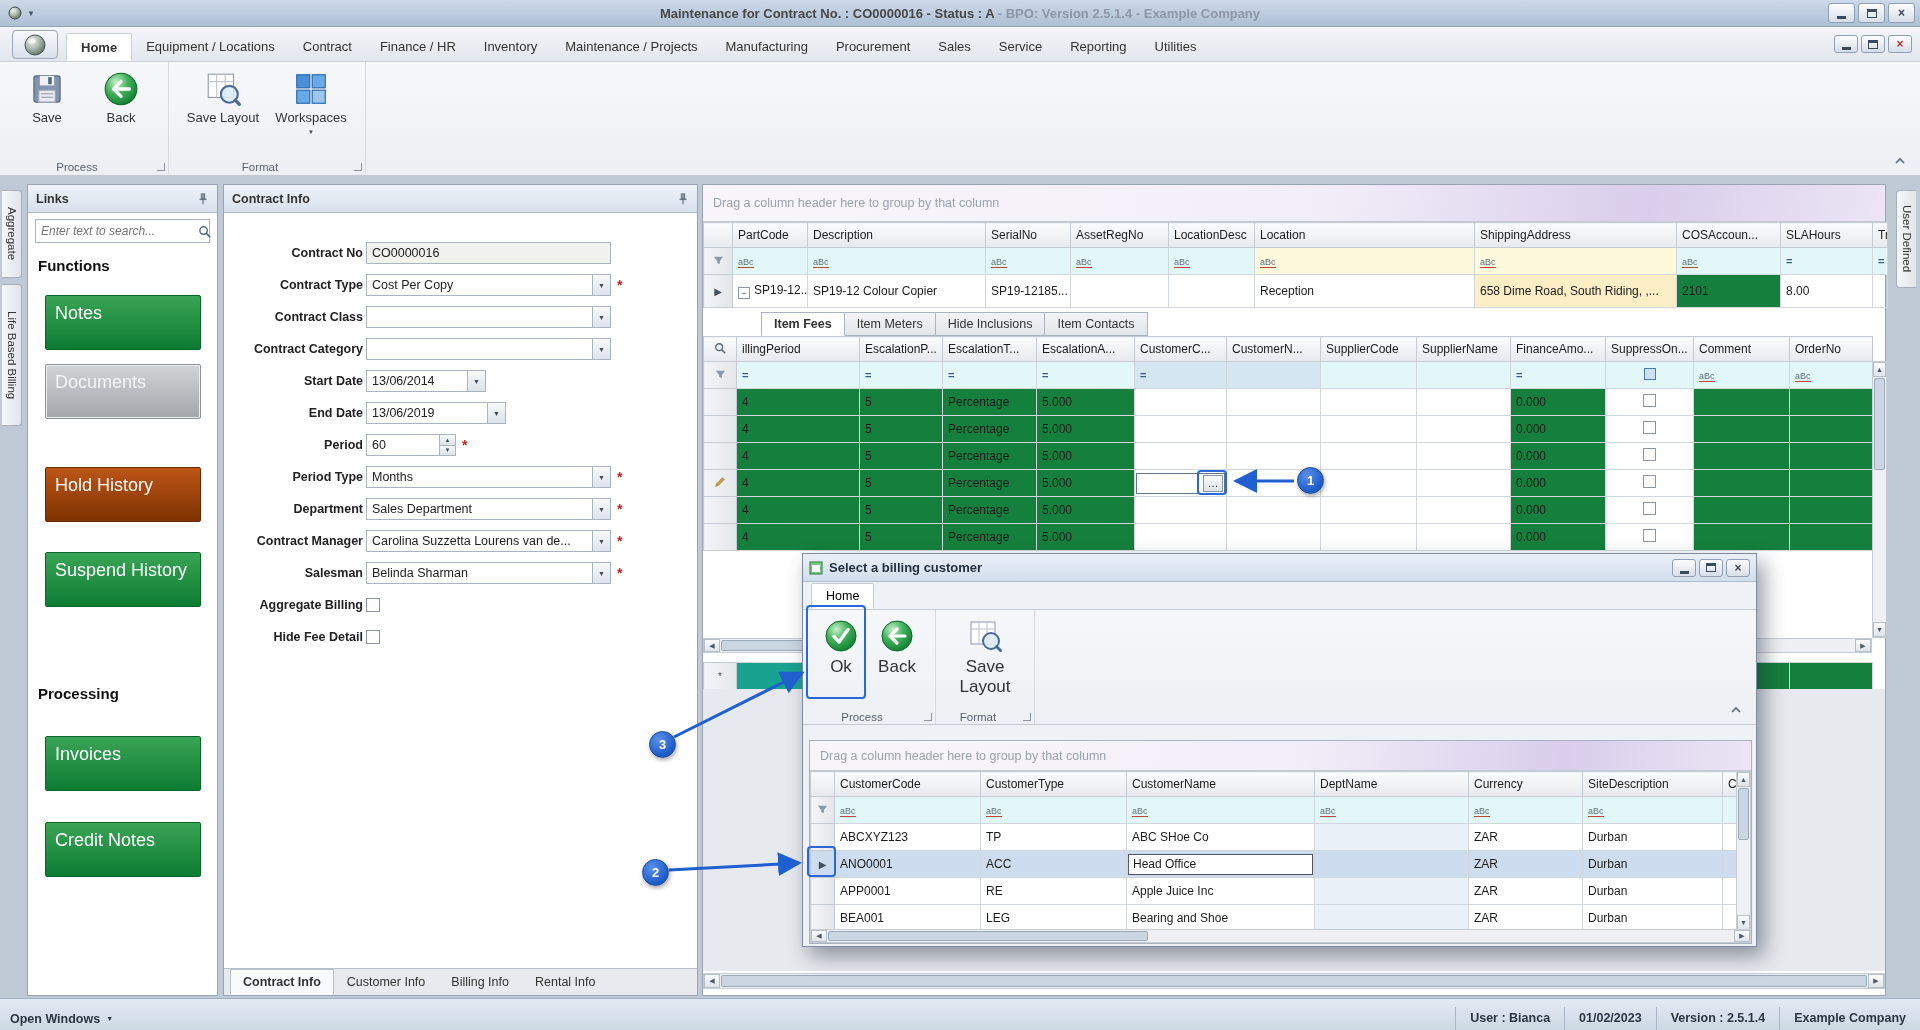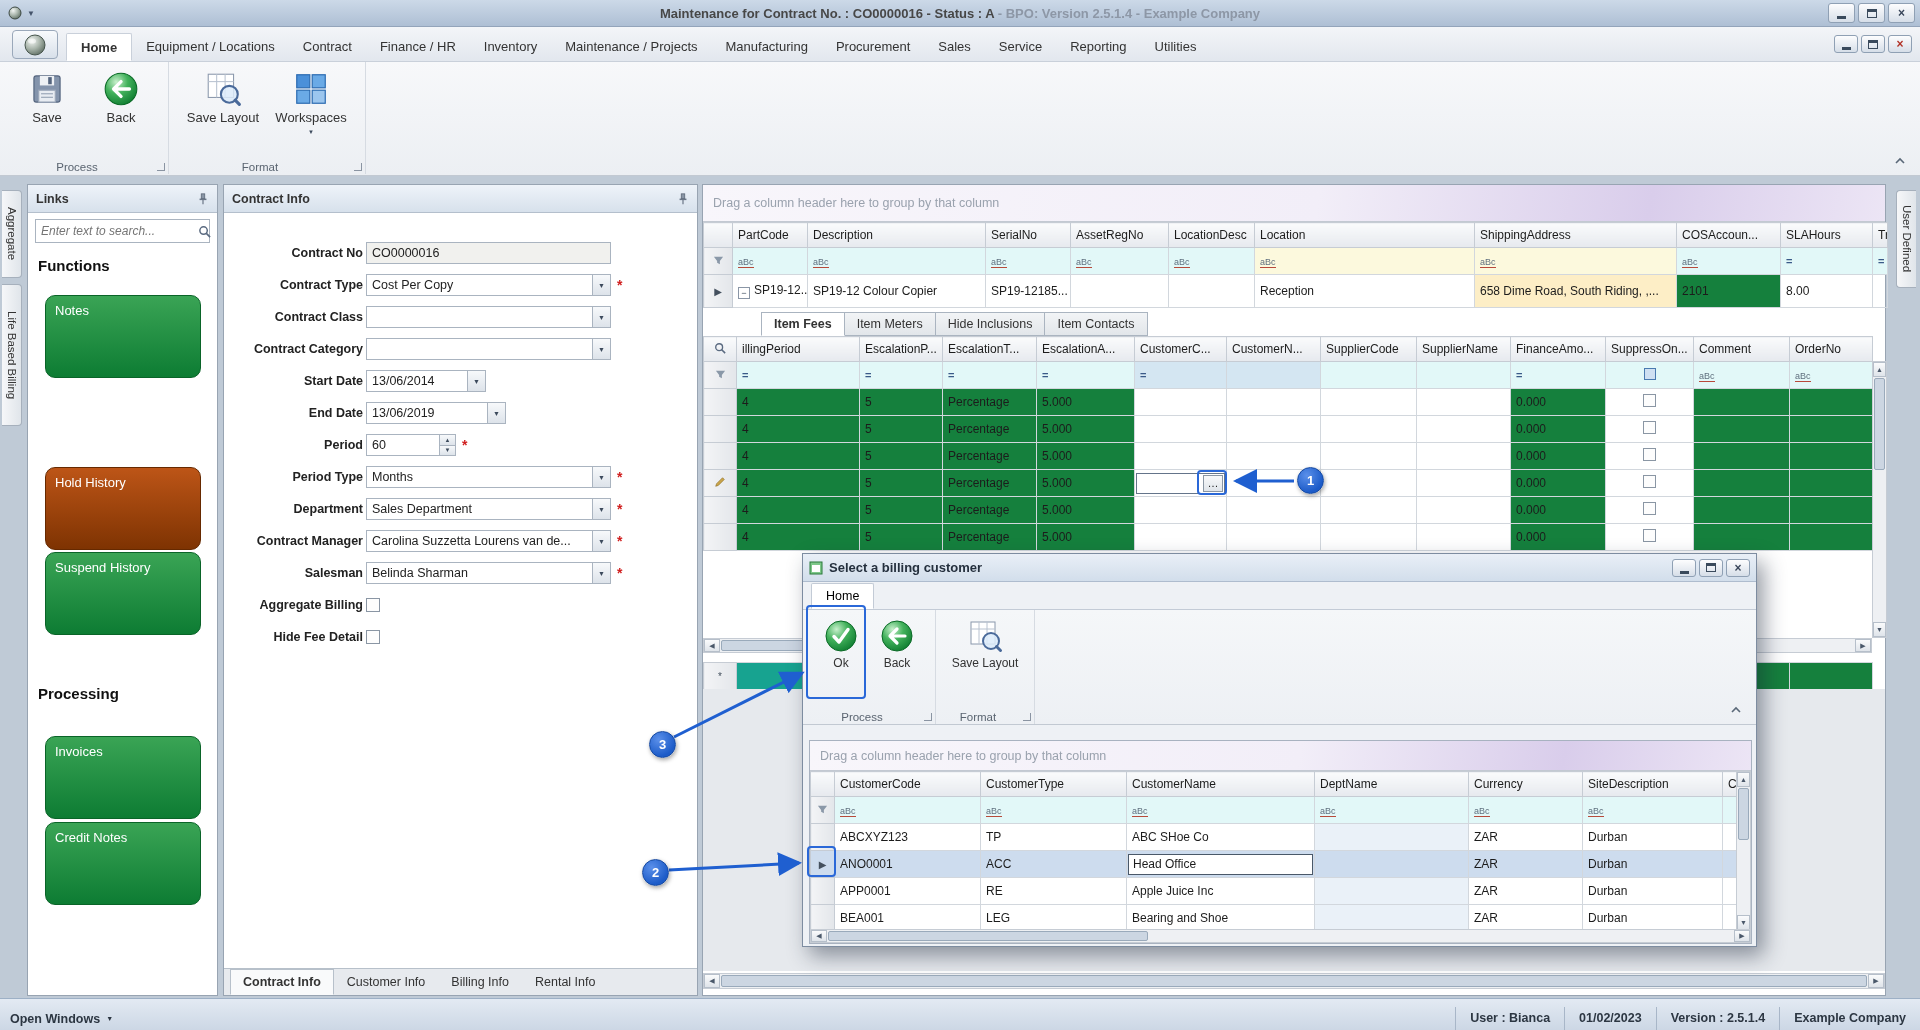--- a/index.html
+++ b/index.html
@@ -45,21 +45,21 @@
 
 
 .vtab{position:absolute;width:20px;background:linear-gradient(90deg,#f6f7f9,#e0e5ea);border:1px solid #a6b0bc;color:#333;font-size:11.5px;writing-mode:vertical-rl;display:flex;align-items:center;justify-content:center;padding:8px 0;cursor:default}
 .vtab.left{border-left:none;border-radius:0 4px 4px 0}
 .vtab.right{border-right:none;border-radius:4px 0 0 4px}
 
 
 .search-row{margin:6px 7px;height:24px;border:1px solid #aab4c0;background:#fff;display:flex;align-items:center;padding:0 5px}
 .search-input{flex:1;border:none;outline:none;font-size:12px;font-style:italic;color:#8a94a0;font-family:"Liberation Sans",sans-serif}
 .sect-head{font-size:15px;font-weight:bold;color:#111;margin:14px 0 0 10px}
-.linkbtn{position:absolute;left:17px;width:156px;height:83px;border-radius:10px;color:#fff;font-size:13px;padding:7px 9px;cursor:default}
+.linkbtn{position:absolute;left:17px;width:156px;height:55px;border-radius:2px;color:#fff;font-size:18px;padding:7px 9px;cursor:default}
 .lb-green{background:linear-gradient(#3aa455,#0d7c33);border:1px solid #0a6428}
 .lb-gray{background:linear-gradient(#d2d4d6,#a2a6ab);border:1px solid #8a9096;box-shadow:inset 0 0 0 1px #eceeef;color:#f2f4f5}
 .lb-red{background:linear-gradient(#bd5517,#7e3302);border:1px solid #662900}
 
 
 .fields{position:absolute;top:52px;left:0;right:0}
 .frow{display:flex;align-items:center;height:32px}
 .flabel{width:142px;text-align:right;font-size:12.5px;font-weight:bold;color:#222;padding-right:3px;white-space:nowrap}
 .fctl{display:flex;align-items:center;gap:6px}
 .tbox{width:245px;height:22px;border:1px solid #aab4c0;background:#f1f1ee;font-size:12.5px;display:flex;align-items:center;padding:0 5px;color:#222}
@@ -109,21 +109,21 @@
 .sbthumb{background:#ccd6e2;border:1px solid #9aaabb;border-radius:2px}
 
 
 .dialog{position:absolute;left:802px;top:553px;width:955px;height:394px;background:#eef1f5;border:1px solid #7d8ca0;box-shadow:7px 9px 20px rgba(25,35,55,.45);z-index:20}
 .dlg-title{height:28px;background:linear-gradient(#e9eff7,#d2deeb);border-bottom:1px solid #aebcce;display:flex;align-items:center;padding:0 6px;gap:6px}
 .dlg-title .cap{font-size:13px;font-weight:bold;color:#25303e}
 .dlg-tabrow{height:27px;display:flex;align-items:flex-end;padding-left:8px;background:#eef1f5}
 .dlg-tab{padding:5px 14px;font-size:12.5px;background:#fff;border:1px solid #c3cbd6;border-bottom-color:#fff;border-radius:2px 2px 0 0;cursor:default}
 .dlg-ribbon{position:relative;height:116px;background:linear-gradient(#f5f7f9,#edf0f4);border-top:1px solid #c3cbd6;border-bottom:1px solid #c2c9d2;display:flex}
 .dlg-ribbon .rgroup{height:114px}
-.dlg-ribbon .rbtn{width:56px;font-size:12px}
+.dlg-ribbon .rbtn{width:56px;font-size:17px}
 .dlg-ribbon .rbtn.wide{width:78px}
 .dlg-gridwrap{position:absolute;left:6px;top:186px;width:943px;height:204px;border:1px solid #a8b2c0;background:#fff}
 .dlg-gridwrap .hintbar{height:30px}
 .drow-sel td{background:#cddcee !important}
 .deptcell{background:#eaf1f8}
 .name-editor{height:21px;background:#fff;border:1px solid #4a5868;display:flex;align-items:center;padding:0 4px}
 
 
 .statusbar{position:absolute;left:0;right:0;top:998px;height:40px;background:linear-gradient(#e3eaf3,#c6d2e1);border-top:1px solid #9db0c6;display:flex;align-items:center;font-size:12.5px;color:#2c3642;font-weight:bold}
 .status-left{display:flex;align-items:center;gap:6px;padding-left:10px}
@@ -298,20 +298,21 @@
     <input class="search-input" placeholder="Enter text to search..." style="">
     <span class="icon">
           <svg viewBox="0 0 14 14" width="13" height="13">
             <circle cx="6" cy="6" r="4" fill="none" stroke="#5a6a80" stroke-width="1.6"></circle>
             <line x1="9" y1="9" x2="13" y2="13" stroke="#5a6a80" stroke-width="1.8"></line>
           </svg>
         </span>
   </div>
   <div class="sect-head">Functions</div>
   <div class="linkbtn lb-green" style="top:110px">Notes</div>
+  <div class="linkbtn lb-gray" style="top:179px">Documents</div>
   <div class="linkbtn lb-red" style="top:282px">Hold History</div>
   <div class="linkbtn lb-green" style="top:367px">Suspend History</div>
   <div class="sect-head" style="position:absolute;top:486px;left:0;margin-left:10px">Processing</div>
   <div class="linkbtn lb-green" style="top:551px">Invoices</div>
   <div class="linkbtn lb-green" style="top:637px">Credit Notes</div>
 </div>
 
 <div class="panel" style="left:223px;top:184px;width:475px;height:812px">
   <div class="phead">
     <span>Contract Info</span>

